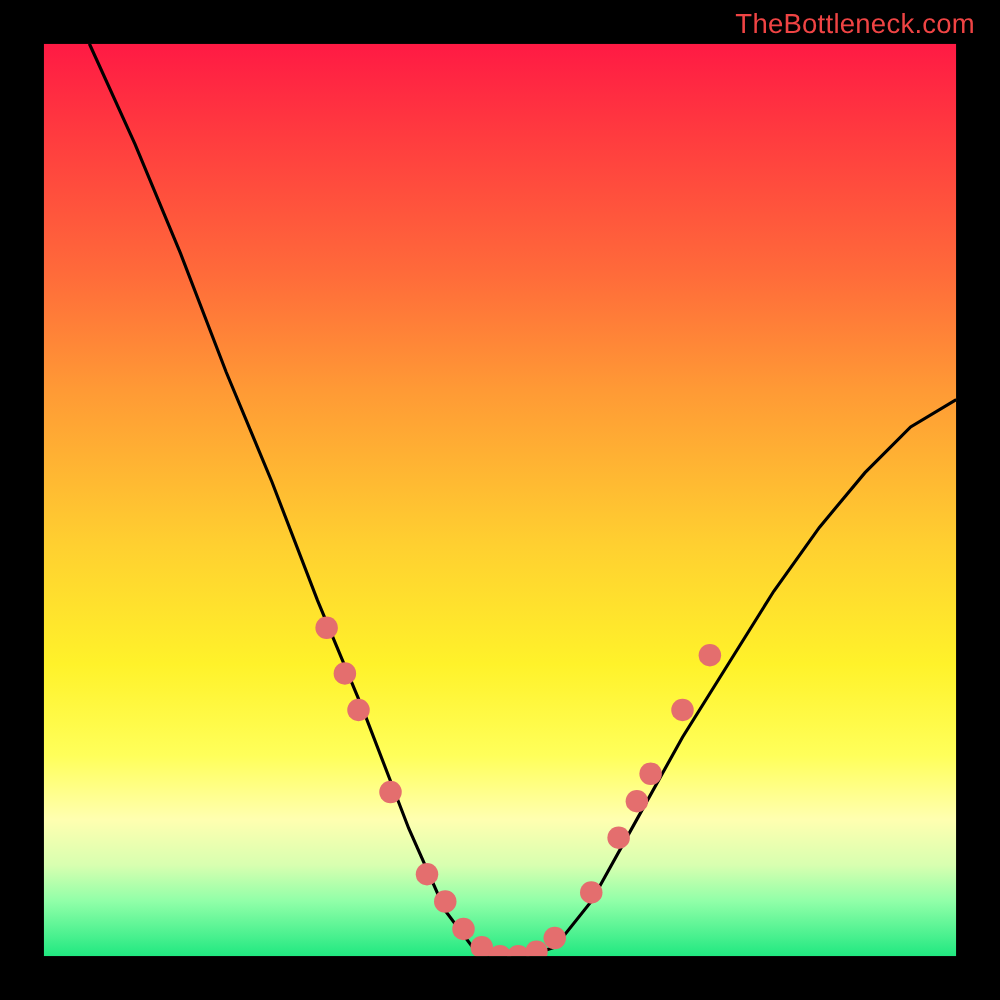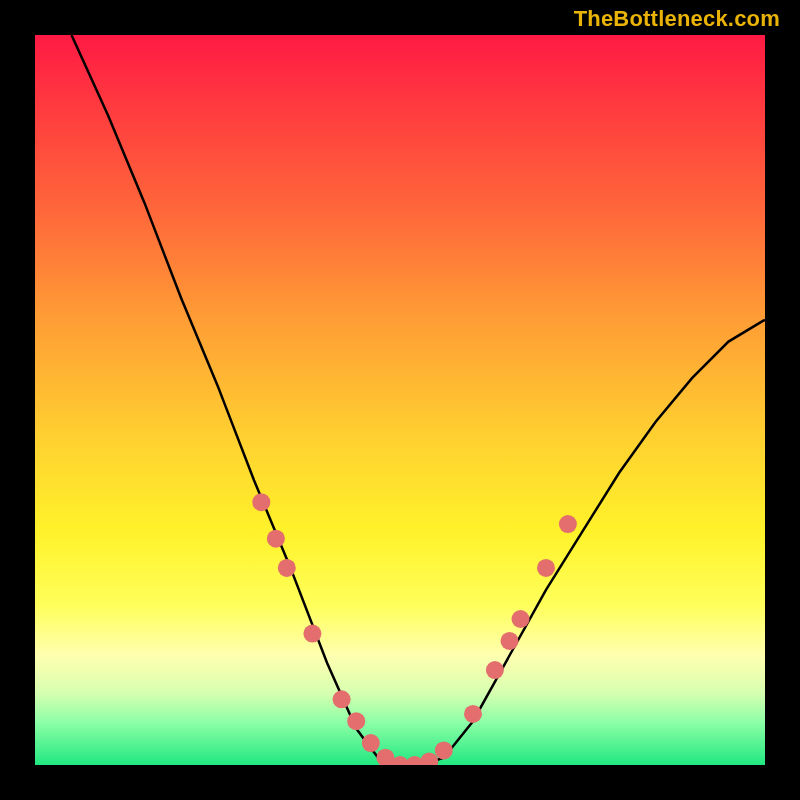--- a/index.html
+++ b/index.html
@@ -52,23 +52,23 @@
     position: absolute;
     left: 0;
     top: 0;
     width: 730px;
     height: 730px;
   }
   .watermark {
     position: absolute;
     top: 6px;
     right: 20px;
-    color: #eab308;
+    color: #ef4444;
     font-size: 22px;
-    font-weight: 700;
+    font-weight: 400;
     letter-spacing: 0.2px;
   }
 </style>
 </head>
 <body>
 
 <div class="frame">
   <div class="plot">
     <div class="gradient"></div>
     <svg class="curve-svg" viewBox="0 0 730 730" preserveAspectRatio="none">

